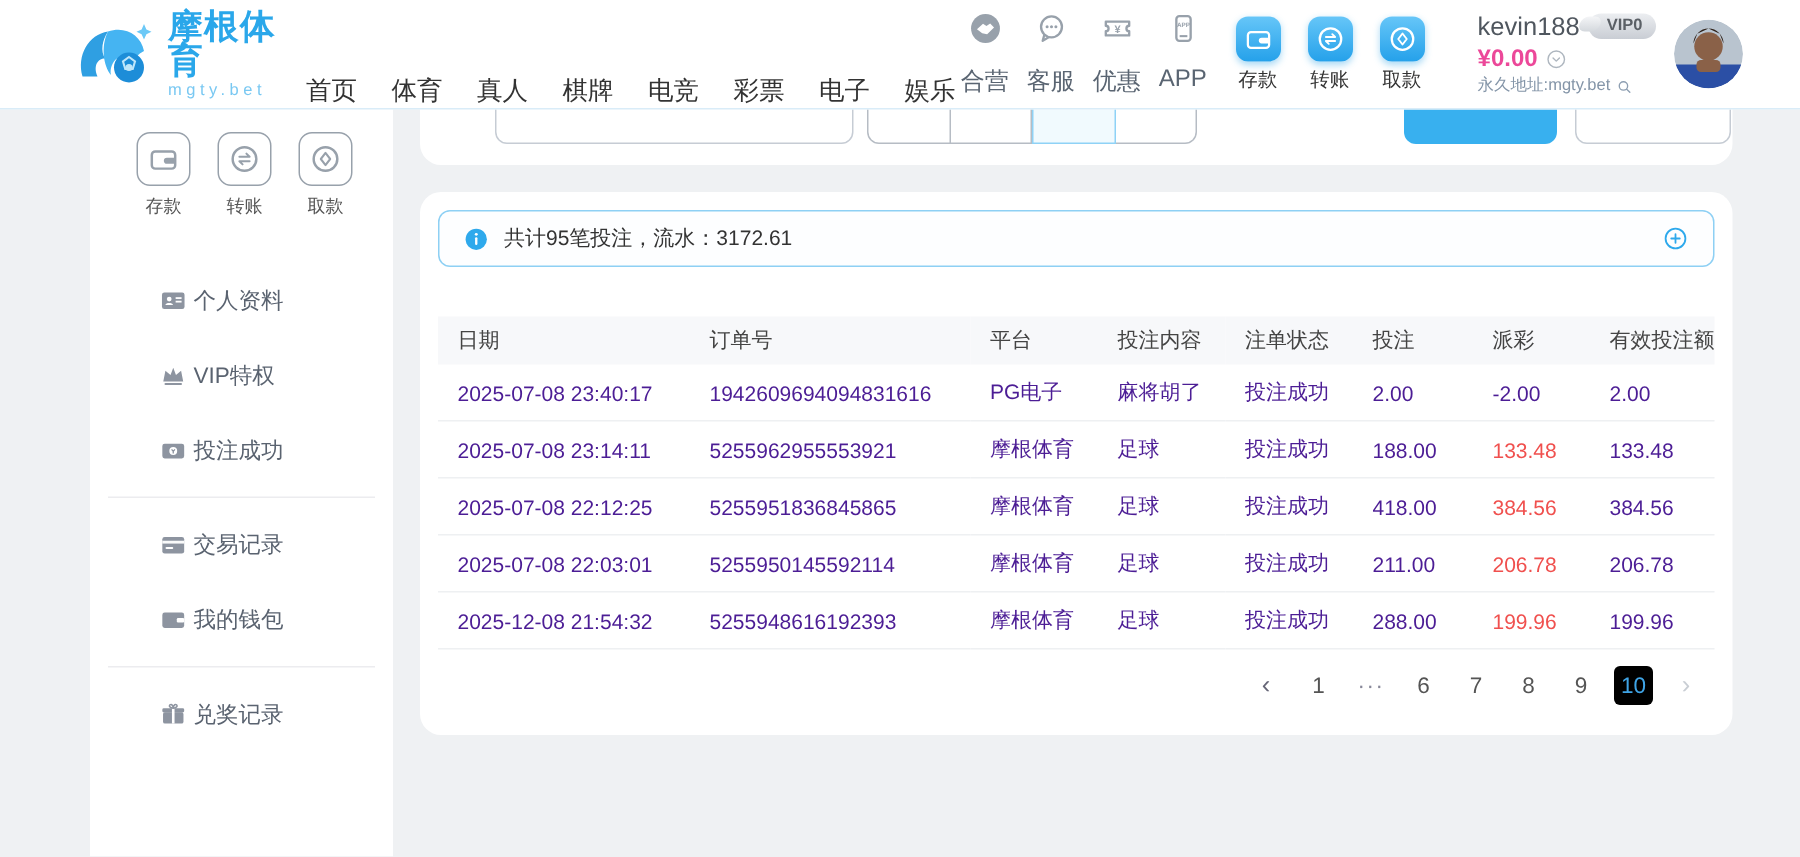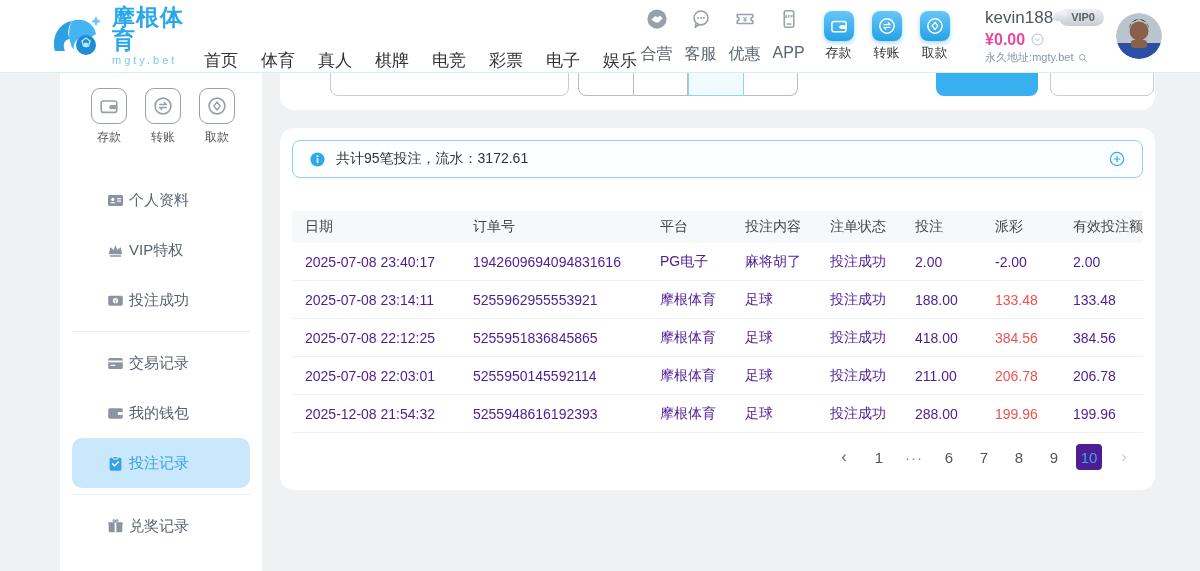--- a/index.html
+++ b/index.html
@@ -76,21 +76,21 @@
   table{width:100%;border-collapse:collapse;table-layout:fixed;}
   thead th{background:#f7f8fa;height:32px;font-weight:400;font-size:14px;color:#444;
            text-align:left;padding:0 0 0 13px;}
   tbody td{height:37px;font-size:14px;color:#4c1d95;border-bottom:1px solid #eef0f2;
            padding:0 0 0 13px;white-space:nowrap;overflow:hidden;}
   td.red{color:#f0504e;}
   .pagination{position:absolute;right:18px;bottom:20px;display:flex;align-items:center;gap:9px;
               font-size:15px;color:#555;}
   .page-item{min-width:26px;height:26px;display:flex;align-items:center;justify-content:center;
              border-radius:4px;cursor:pointer;}
-  .page-item.active{background:#4c1d95;color:#3fa4e6;}
+  .page-item.active{background:#000000;color:#3fa4e6;}
   .page-prev{color:#667;font-size:17px;}
   .page-next{color:#c9ced4;font-size:17px;}
   .page-ellipsis{color:#889;cursor:default;letter-spacing:1px;}
 </style>
 </head>
 <body>
 
 <div class="header">
   <div class="logo">
     <span>
@@ -306,30 +306,20 @@
       </div>
       <div class="menu-item">
         <span class="mi-ic">
           <svg width="19" height="19" viewBox="0 0 24 24">
             <rect x="2.8" y="5.5" width="18.4" height="13" rx="2" fill="#8d94a0"></rect>
             <rect x="15" y="10.2" width="6.2" height="3.6" rx="1" fill="#fff"></rect>
           </svg>
         </span>
         <span class="mi-lb">我的钱包</span>
       </div>
-      <div class="menu-item active">
-        <span class="mi-ic">
-          <svg width="19" height="19" viewBox="0 0 24 24">
-            <rect x="4.5" y="4.6" width="15" height="16.4" rx="2" fill="#38a2e8"></rect>
-            <rect x="8.7" y="3" width="6.6" height="3.4" rx="1.4" fill="#38a2e8" stroke="#fff" stroke-width="1.1"></rect>
-            <path d="M8.3 12.4l2.5 2.5 4.9-4.9" fill="none" stroke="#fff" stroke-width="1.8" stroke-linecap="round" stroke-linejoin="round"></path>
-          </svg>
-        </span>
-        <span class="mi-lb">投注记录</span>
-      </div>
       <div class="menu-divider"></div>
       <div class="menu-item">
         <span class="mi-ic">
           <svg width="19" height="19" viewBox="0 0 24 24">
             <rect x="3.4" y="9.8" width="17.2" height="9.6" rx="1.6" fill="#8d94a0"></rect>
             <rect x="2.8" y="6.6" width="18.4" height="3.4" rx="1.2" fill="#8d94a0"></rect>
             <rect x="10.9" y="6.6" width="2.2" height="12.8" fill="#fff"></rect>
             <path d="M12 6.5C9.2 6.5 7.8 4.3 9.6 3.5c1.4-.6 2.4 1.6 2.4 3zm0 0c2.8 0 4.2-2.2 2.4-3-1.4-.6-2.4 1.6-2.4 3z" fill="none" stroke="#8d94a0" stroke-width="1.3"></path>
           </svg>
         </span>

